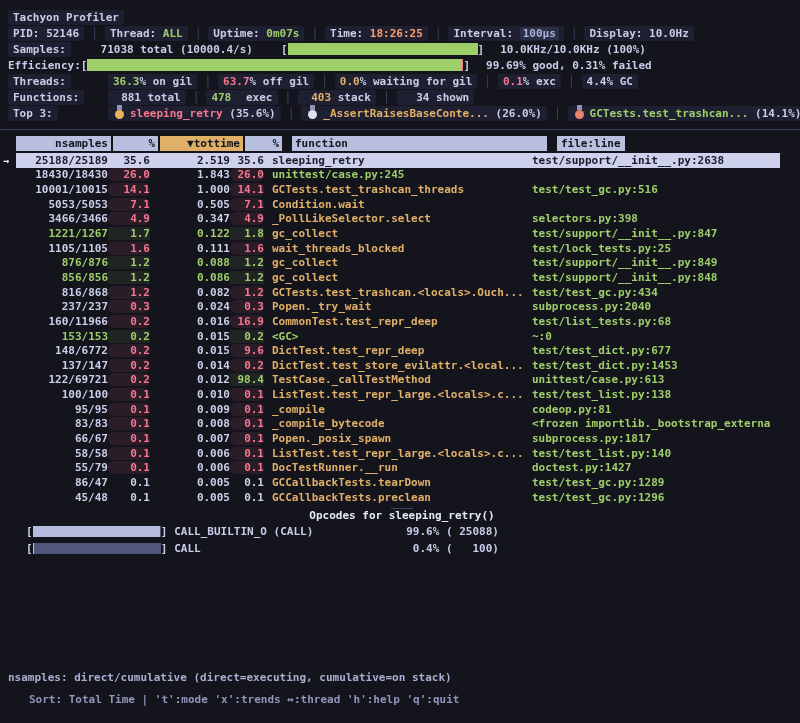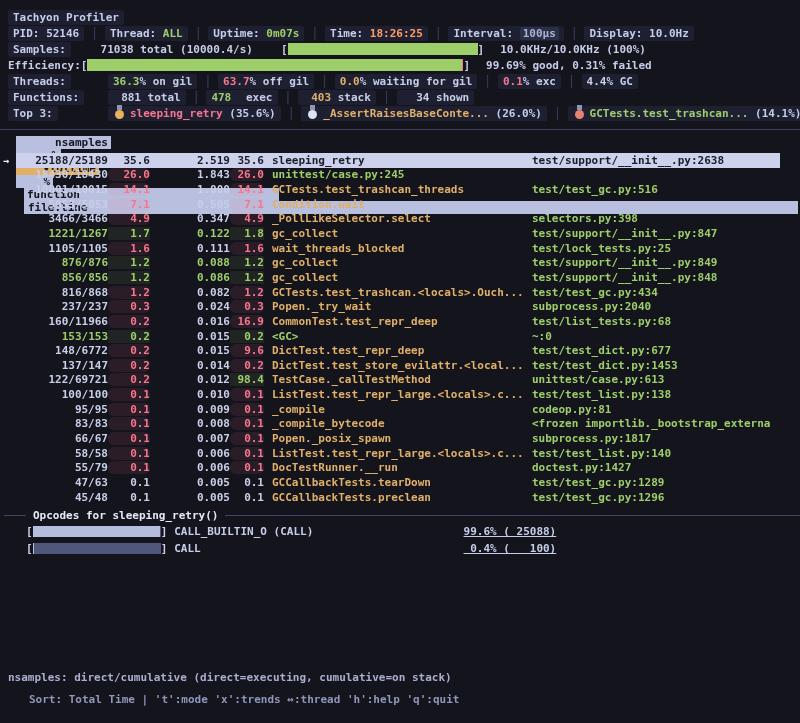--- a/index.html
+++ b/index.html
@@ -19,21 +19,21 @@
   .bracket{color:#c9cfe8;}
   .track{display:inline-block;height:12px;background:#2a2e44;vertical-align:middle;overflow:hidden;}
   .fill{display:block;height:100%;background:#9ece6a;}
   .efftrack{background:#f7768e;}
   
   .medal{display:inline-block;width:9px;height:9px;border-radius:50%;margin:2px 6px 0 2px;position:relative;flex:none;}
   .medal::before{content:"";position:absolute;left:2px;top:-5px;width:5px;height:5px;background:#8f96b5;}
   .c-gold{background:#e8b35a}.c-silver{background:#dde3ee}.c-bronze{background:#e8836f}
   
   .tsep{height:8px;border-bottom:1px solid #3c4263;margin-bottom:6px;}
-  .thead{display:flex;height:15px;padding-left:16px;white-space:pre;margin-bottom:2px;flex-direction:column;}
+  .thead{display:flex;height:15px;padding-left:16px;white-space:pre;margin-bottom:2px;}
   .hcell{background:#b9bfdf;color:#15161f;height:15px;display:inline-flex;align-items:center;margin-right:2px;}
   .hcell.sorted{background:#e0af68;}
   .ha-r{justify-content:flex-end;padding-right:3px;}
   .ha-l{justify-content:flex-start;padding-left:3px;}
   .w-ns{width:92px}.w-p1{width:42px}.w-tot{width:80px}.w-p2{width:34px}
   .w-fn{width:252px;margin-left:8px}.w-fl{margin-left:8px;padding:0 4px;}
   .rows{display:block;}
   .row{display:flex;height:14.65px;align-items:center;white-space:pre;}
   .cursor{width:16px;flex:none;color:#eceef8;padding-left:3px;box-sizing:border-box;font-size:10px;}
   .rowbg{display:flex;flex:none;width:764px;height:14.65px;align-items:center;}
@@ -42,30 +42,30 @@
   .cell.p1{width:42px;text-align:right;}
   .cell.tot{width:80px;text-align:right;}
   .cell.p2{width:34px;text-align:right;}
   .cell.fn{width:252px;margin-left:8px;}
   .cell.fl{width:248px;margin-left:8px;}
   .cell.pct.c-r{background:rgba(247,118,142,.10);border-radius:6px;}
   .cell.pct.c-g{background:rgba(158,206,106,.09);}
   .row.c-selected .rowbg{background:#cdd1ec;}
   .row.c-selected .rowbg .cell{color:#1a1c2a;background:transparent;}
   
-  .optitle{display:flex;align-items:center;height:15px;margin-top:4px;padding-left:4px;}
+  .optitle{display:flex;align-items:center;height:15px;margin-top:4px;padding-left:4px;flex-direction:column;}
   .opline{height:0;border-top:1px solid #3f4566;}
   .opline.short{width:22px;flex:none;}
   .opline.long{flex:1;}
   .optext{padding:0 7px;color:#e6e9f5;white-space:pre;}
   .oprow{display:flex;align-items:center;height:17px;padding-left:26px;white-space:pre;}
   .optrack{display:inline-block;width:128px;height:11px;background:#51577a;overflow:hidden;vertical-align:middle;}
   .opfill{display:block;height:100%;background:#b6bcde;}
   .opname{margin-left:7px;display:inline-block;width:232px;overflow:hidden;}
-  .opstat{display:inline-block;width:150px;text-align:right;text-decoration:underline;}
+  .opstat{display:inline-block;width:150px;}
   
   .footer{margin-top:auto;padding:0 0 13px 8px;}
   .fline{height:22px;display:flex;align-items:center;white-space:pre;}
   .legend{color:#a9aed0;}
   .keys{color:#8f96ba;margin-left:21px;}
 </style>
 </head>
 <body>
 
 <div class="app">
@@ -414,21 +414,21 @@
           <span class="cell tot c-w">0.006</span>
           <span class="cell pct p2 c-r">0.1</span>
           <span class="cell fn c-y">DocTestRunner.__run</span>
           <span class="cell fl c-g">doctest.py:1427</span>
         </span>
       </div>
 
       <div class="row">
         <span class="cursor"></span>
         <span class="rowbg">
-          <span class="cell ns c-w">47/63</span>
+          <span class="cell ns c-w">86/47</span>
           <span class="cell pct p1 c-w">0.1</span>
           <span class="cell tot c-w">0.005</span>
           <span class="cell pct p2 c-w">0.1</span>
           <span class="cell fn c-y">GCCallbackTests.tearDown</span>
           <span class="cell fl c-g">test/test_gc.py:1289</span>
         </span>
       </div>
 
       <div class="row">
         <span class="cursor"></span>

